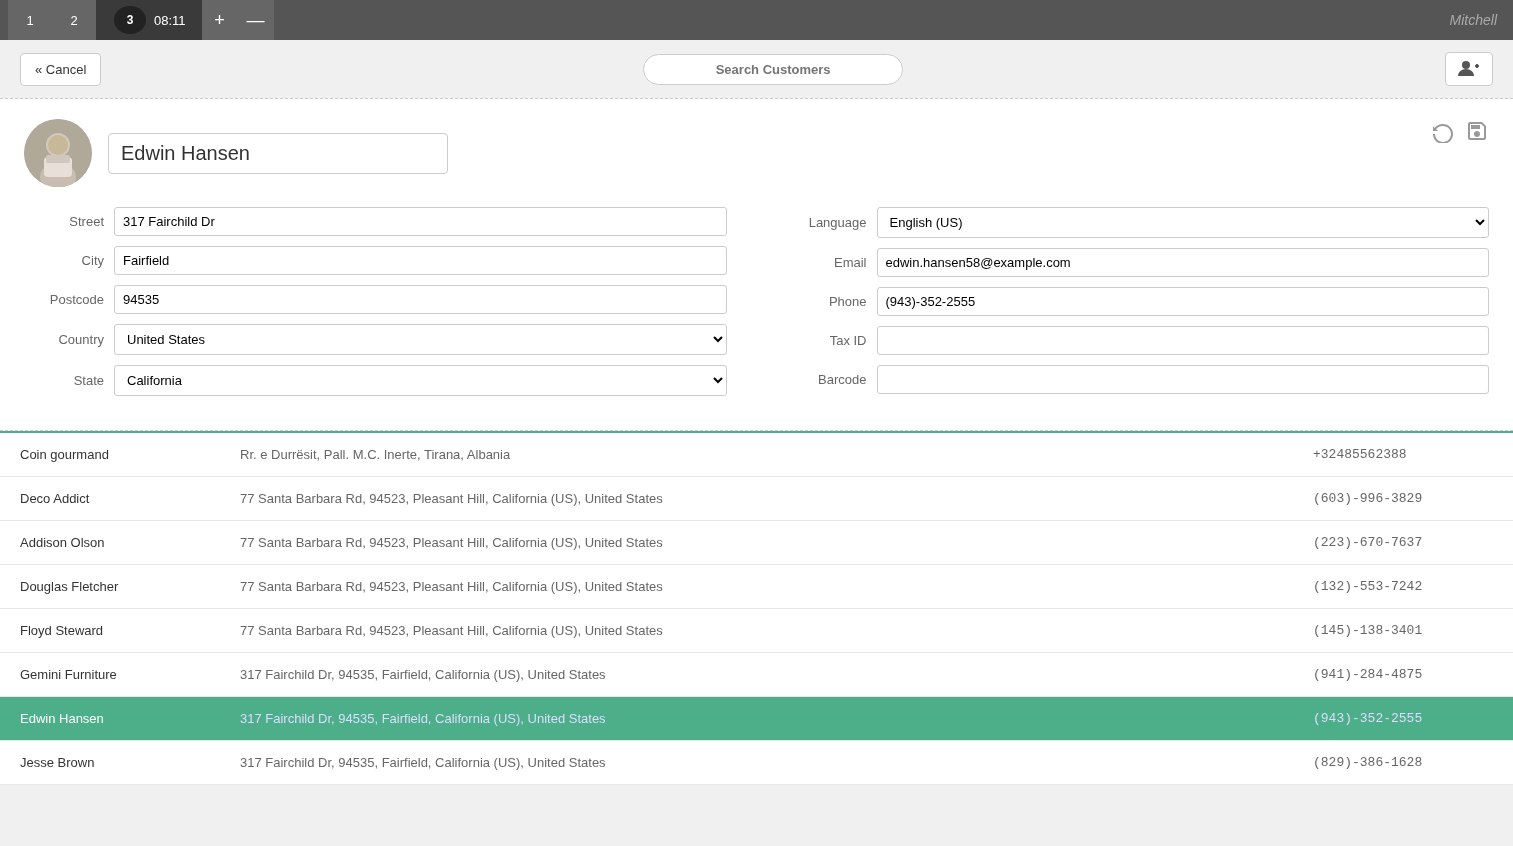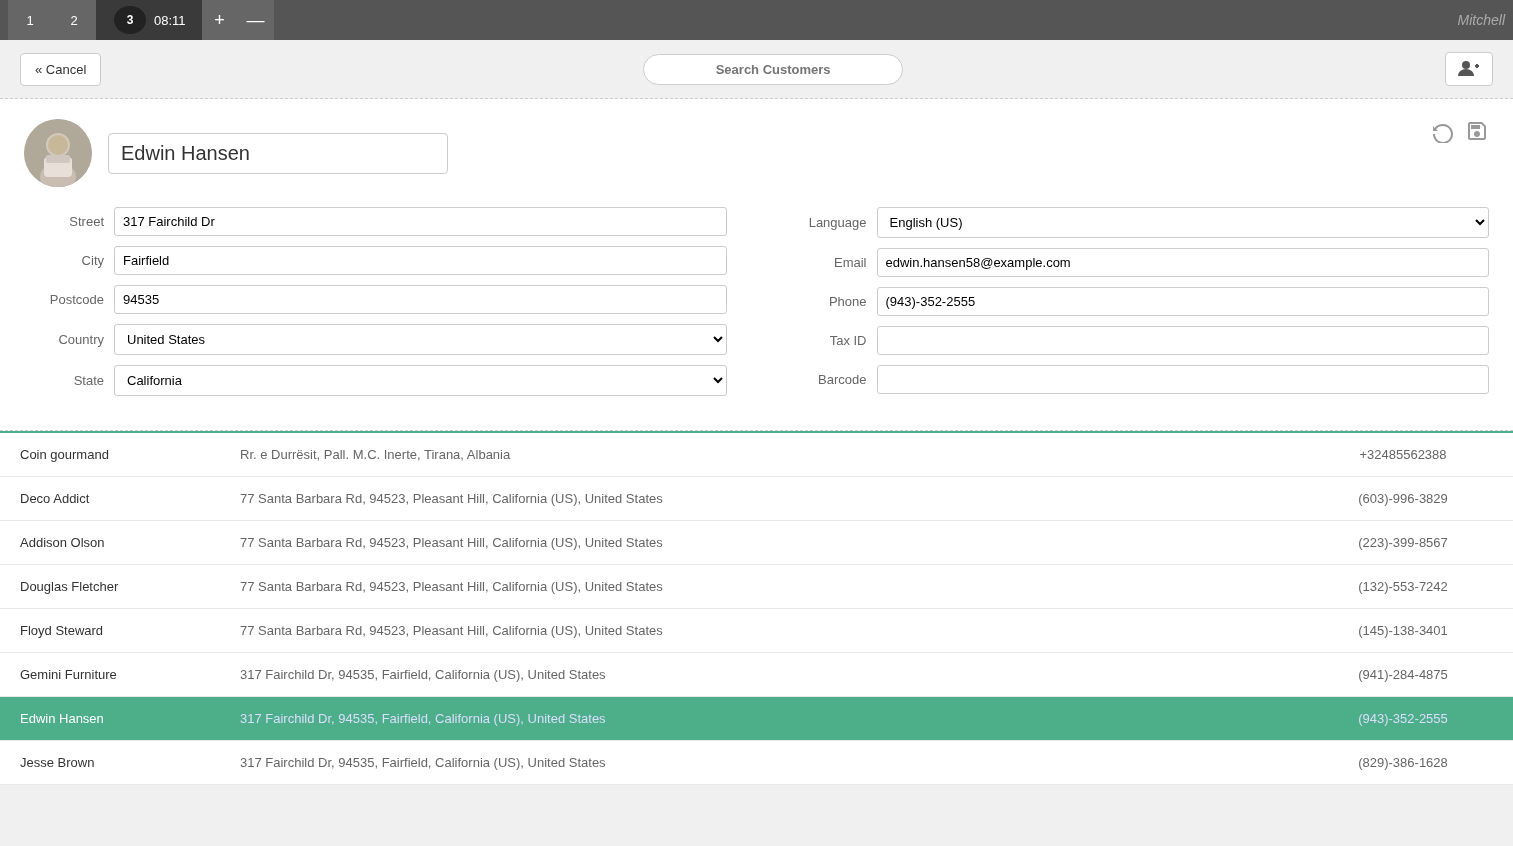--- a/index.html
+++ b/index.html
@@ -17,21 +17,21 @@
     .topbar-tab.circle {
       background: #222; border-radius: 50%; width: 28px; height: 28px; min-width: 28px;
       font-size: 12px; font-weight: bold; margin: 0 2px;
     }
     .topbar-tab.timer {
       background: #3a3a3a; display: flex; gap: 6px;
     }
     .topbar-add { background: #666; color: #fff; border: none; width: 36px; height: 40px; font-size: 18px; cursor: pointer; }
     .topbar-minus { background: #666; color: #fff; border: none; width: 36px; height: 40px; font-size: 18px; cursor: pointer; }
     .topbar-spacer { flex: 1; }
-    .topbar-user { color: #aaa; font-style: italic; font-size: 14px; }
+    .topbar-user { color: #aaa; font-style: italic; font-size: 14px; margin-right: 8px; }
 
     
     .main-content {
       background: #f0f0f0; min-height: calc(846px - 40px); padding: 0;
     }
 
     
     .action-bar {
       background: #f0f0f0; display: flex; align-items: center; padding: 12px 20px; gap: 12px;
       border-bottom: 1px dashed #ccc;
@@ -102,21 +102,21 @@
       display: grid; grid-template-columns: 220px 1fr 180px;
       padding: 14px 20px; border-bottom: 1px solid #e8e8e8;
       cursor: pointer; align-items: center;
     }
     .customer-row.selected {
       background: #4caf8a; color: #fff;
     }
     .customer-name { font-size: 13px; }
     .customer-address { font-size: 13px; color: #666; }
     .customer-row.selected .customer-address { color: #ddf; }
-    .customer-phone { font-size: 13px; color: #666; text-align: center; }
+    .customer-phone { font-size: 13px; color: #666; text-align: left; font-family: Liberation Mono, monospace; }
     .customer-row.selected .customer-phone { color: #ddf; }
     
     .list-top-border {
       border-top: 2px solid #4caf8a;
     }
   </style>
 </head>
 <body>
 
 <div class="topbar">
@@ -240,21 +240,21 @@
         <div class="customer-phone">+32485562388</div>
       </div>
       <div class="customer-row">
         <div class="customer-name">Deco Addict</div>
         <div class="customer-address">77 Santa Barbara Rd, 94523, Pleasant Hill, California (US), United States</div>
         <div class="customer-phone">(603)-996-3829</div>
       </div>
       <div class="customer-row">
         <div class="customer-name">Addison Olson</div>
         <div class="customer-address">77 Santa Barbara Rd, 94523, Pleasant Hill, California (US), United States</div>
-        <div class="customer-phone">(223)-399-8567</div>
+        <div class="customer-phone">(223)-670-7637</div>
       </div>
       <div class="customer-row">
         <div class="customer-name">Douglas Fletcher</div>
         <div class="customer-address">77 Santa Barbara Rd, 94523, Pleasant Hill, California (US), United States</div>
         <div class="customer-phone">(132)-553-7242</div>
       </div>
       <div class="customer-row">
         <div class="customer-name">Floyd Steward</div>
         <div class="customer-address">77 Santa Barbara Rd, 94523, Pleasant Hill, California (US), United States</div>
         <div class="customer-phone">(145)-138-3401</div>

